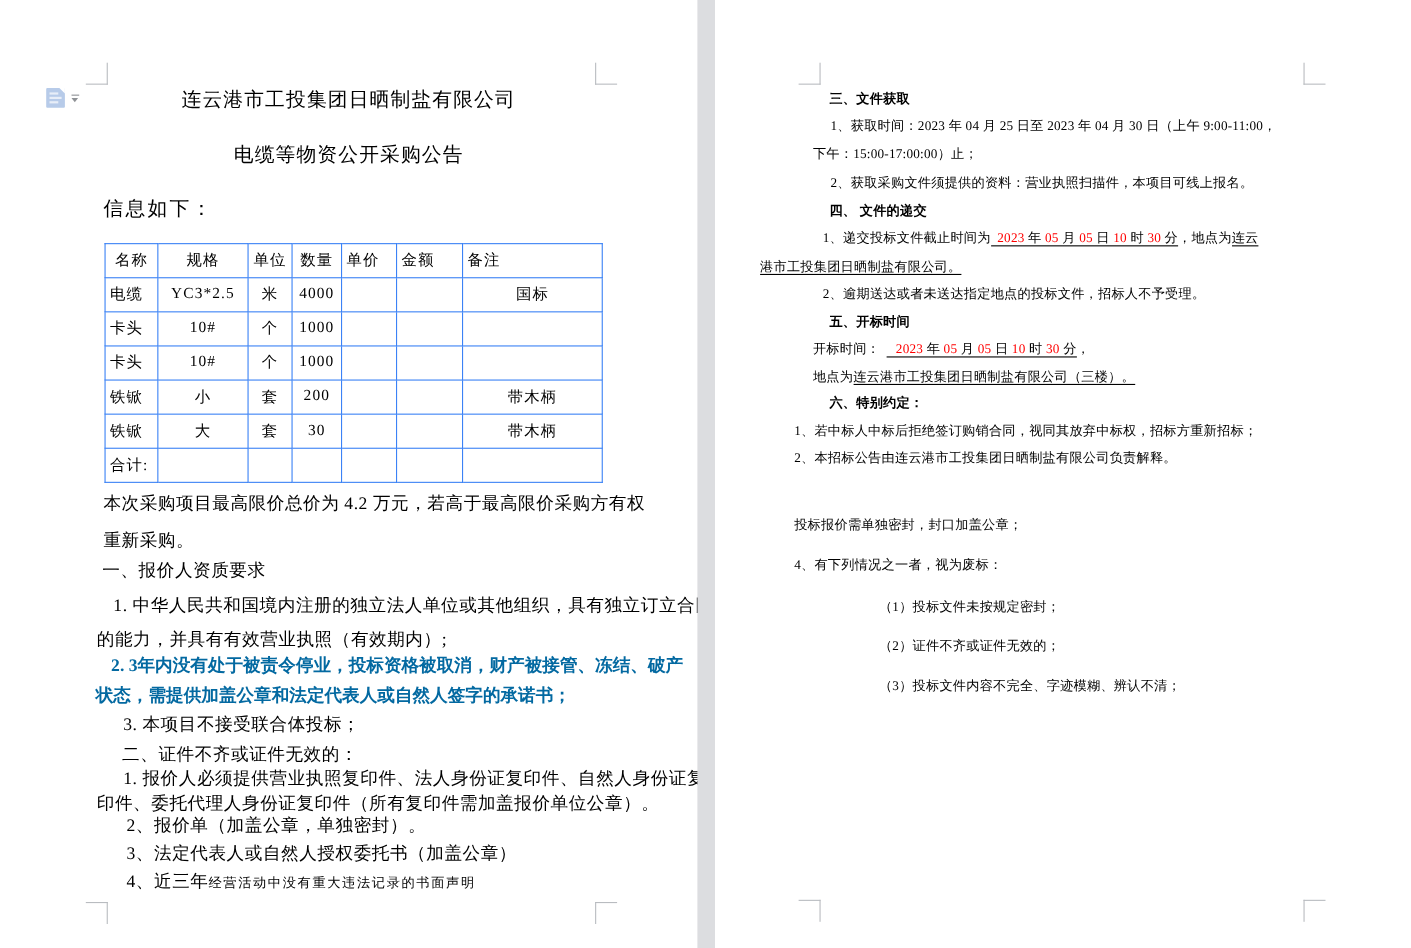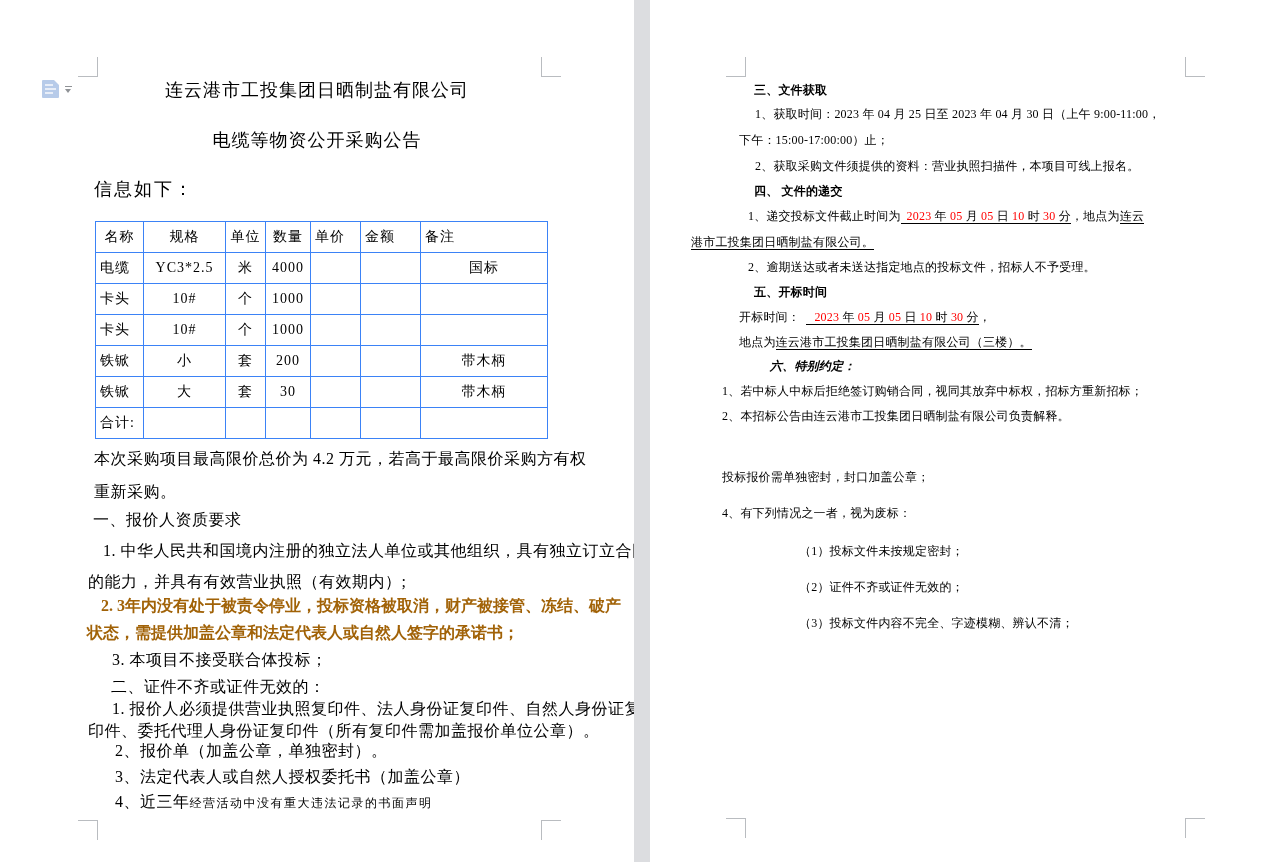--- a/index.html
+++ b/index.html
@@ -18,21 +18,21 @@
   .mark.tl{border-right:1px solid #b9bcc0;border-bottom:1px solid #b9bcc0;}
   .mark.tr{border-left:1px solid #b9bcc0;border-bottom:1px solid #b9bcc0;}
   .mark.bl{border-right:1px solid #b9bcc0;border-top:1px solid #b9bcc0;}
   .mark.br{border-left:1px solid #b9bcc0;border-top:1px solid #b9bcc0;}
   
   .line{position:absolute;white-space:pre;font-size:16px;letter-spacing:.5px;line-height:20px;}
   .center{left:0;right:0;text-align:center;letter-spacing:1px;}
   .t18{font-size:18px;}
   .p2line{font-size:12px;letter-spacing:.2px;}
   .bold{font-weight:bold;}
-  .redbold{color:#a16207;font-weight:bold;}
+  .redbold{color:#0369a1;font-weight:bold;}
   .rd{color:#ff0000;}
   .useg{border-bottom:1px solid #000;white-space:pre;}
   .small{font-size:12px;letter-spacing:1.5px;}
   
   table.goods{position:absolute;left:95px;top:221px;border-collapse:collapse;table-layout:fixed;
     font-size:14px;letter-spacing:1px;}
   table.goods td{border:1px solid #3b82f6;height:30px;padding:0 4px;overflow:hidden;}
   td.c{text-align:center;}
   td.l{text-align:left;padding-left:7px;}
   
@@ -169,21 +169,21 @@
     <div class="line p2line bold" style="left:104px;top:181px;">四、 文件的递交</div>
 
     <div class="line p2line" style="left:98px;top:206px;"><span>1、递交投标文件截止时间为</span><span class="useg" style="padding-left:6px;"><span class="rd">2023</span><span> 年 </span><span class="rd">05</span><span> 月 </span><span class="rd">05</span><span> 日 </span><span class="rd">10</span><span> 时 </span><span class="rd">30</span><span> 分</span></span><span>，地点为</span><span class="useg">连云</span></div>
     <div class="line p2line" style="left:41px;top:232px;"><span class="useg">港市工投集团日晒制盐有限公司。</span></div>
     <div class="line p2line" style="left:98px;top:257px;">2、逾期送达或者未送达指定地点的投标文件，招标人不予受理。</div>
 
     <div class="line p2line bold" style="left:104px;top:282px;">五、开标时间</div>
     <div class="line p2line" style="left:89px;top:307px;"><span>开标时间：  </span><span class="useg" style="padding-left:8px;"><span class="rd">2023</span><span> 年 </span><span class="rd">05</span><span> 月 </span><span class="rd">05</span><span> 日 </span><span class="rd">10</span><span> 时 </span><span class="rd">30</span><span> 分</span></span><span>，</span></div>
     <div class="line p2line" style="left:89px;top:332px;"><span>地点为</span><span class="useg">连云港市工投集团日晒制盐有限公司（三楼）。</span></div>
 
-    <div class="line p2line bold" style="left:120px;top:356px;font-style:italic;">六、特别约定：</div>
+    <div class="line p2line bold" style="left:104px;top:356px;">六、特别约定：</div>
     <div class="line p2line" style="left:72px;top:381px;">1、若中标人中标后拒绝签订购销合同，视同其放弃中标权，招标方重新招标；</div>
     <div class="line p2line" style="left:72px;top:406px;">2、本招标公告由连云港市工投集团日晒制盐有限公司负责解释。</div>
     <div class="line p2line" style="left:72px;top:467px;">投标报价需单独密封，封口加盖公章；</div>
     <div class="line p2line" style="left:72px;top:503px;">4、有下列情况之一者，视为废标：</div>
     <div class="line p2line" style="left:149px;top:541px;">（1）投标文件未按规定密封；</div>
     <div class="line p2line" style="left:149px;top:577px;">（2）证件不齐或证件无效的；</div>
     <div class="line p2line" style="left:149px;top:613px;">（3）投标文件内容不完全、字迹模糊、辨认不清；</div>
   </div>
 
   <div class="paste-btn">

